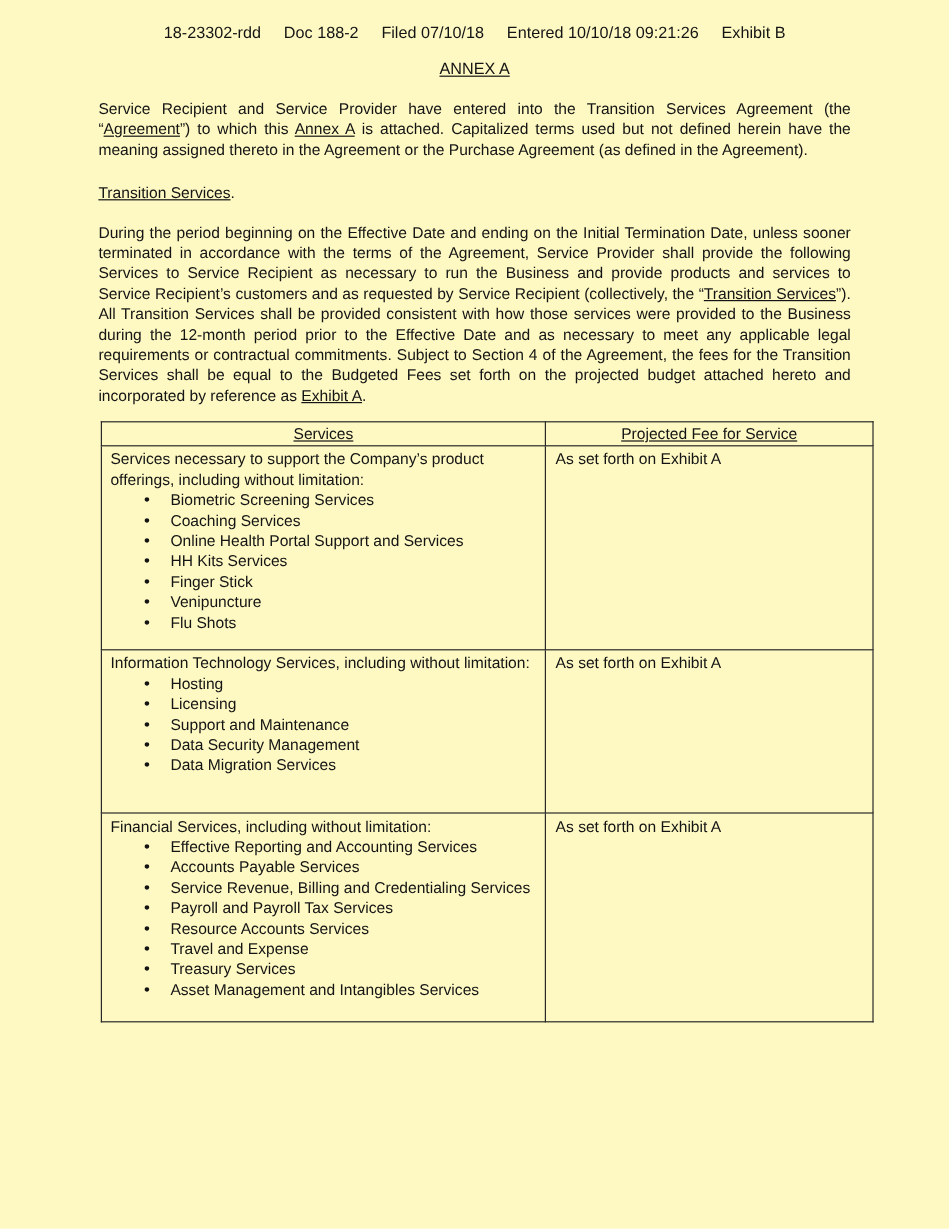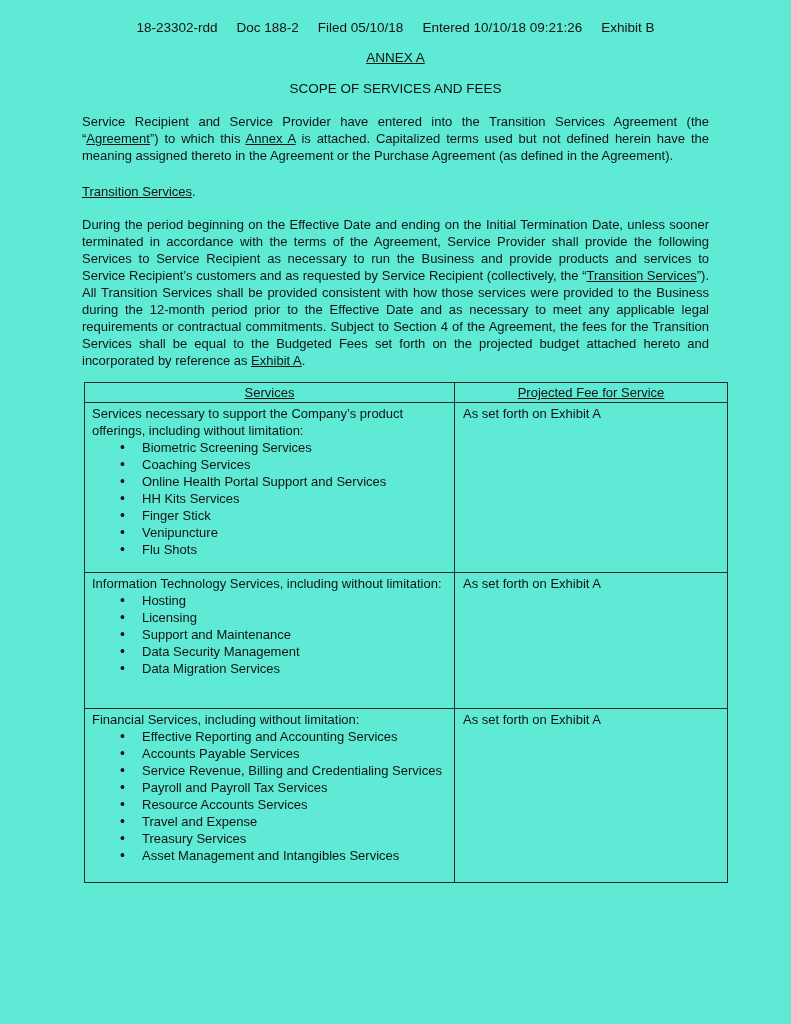--- a/index.html
+++ b/index.html
@@ -8,21 +8,21 @@
     width: 791px;
     height: 1024px;
     font-family: "Liberation Sans", "DejaVu Sans", sans-serif;
     color: #141414;
     overflow: hidden;
   }
   .page {
     width: 791px;
     height: 1024px;
     padding: 20px 82px 0 82px;
-    background: #5eead4;
+    background: #fef9c3;
   }
   
   .stamp-line1 {
     display: flex;
     justify-content: center;
     gap: 19px;
     font-size: 13.5px;
     line-height: 16px;
     white-space: nowrap;
   }
@@ -102,30 +102,29 @@
   }
 </style>
 </head>
 <body>
 
 <div class="page">
 
   <div class="stamp-line1">
     <span>18-23302-rdd</span>
     <span>Doc 188-2</span>
-    <span>Filed 05/10/18</span>
+    <span>Filed 07/10/18</span>
     <span>Entered 10/10/18 09:21:26</span>
     <span>Exhibit B</span>
   </div>
 
   <div class="annex-heading">
     <span>ANNEX A</span>
   </div>
 
-  <div class="scope-heading">SCOPE OF SERVICES AND FEES</div>
 
   <p class="body-para"><span>Service Recipient and Service Provider have entered into the Transition Services Agreement (the “</span><span class="u">Agreement</span><span>”) to which this </span><span class="u">Annex A</span><span> is attached. Capitalized terms used but not defined herein have the meaning assigned thereto in the Agreement or the Purchase Agreement (as defined in the Agreement).</span></p>
 
   <p class="section-heading"><span class="u">Transition Services</span><span>.</span></p>
 
   <p class="body-para"><span>During the period beginning on the Effective Date and ending on the Initial Termination Date, unless sooner terminated in accordance with the terms of the Agreement, Service Provider shall provide the following Services to Service Recipient as necessary to run the Business and provide products and services to Service Recipient’s customers and as requested by Service Recipient (collectively, the “</span><span class="u">Transition Services</span><span>”).  All Transition Services shall be provided consistent with how those services were provided to the Business during the 12-month period prior to the Effective Date and as necessary to meet any applicable legal requirements or contractual commitments. Subject to Section 4 of the Agreement, the fees for the Transition Services shall be equal to the Budgeted Fees set forth on the projected budget attached hereto and incorporated by reference as </span><span class="u">Exhibit A</span><span>.</span></p>
 
   <table class="services-table">
     <thead>
       <tr>

